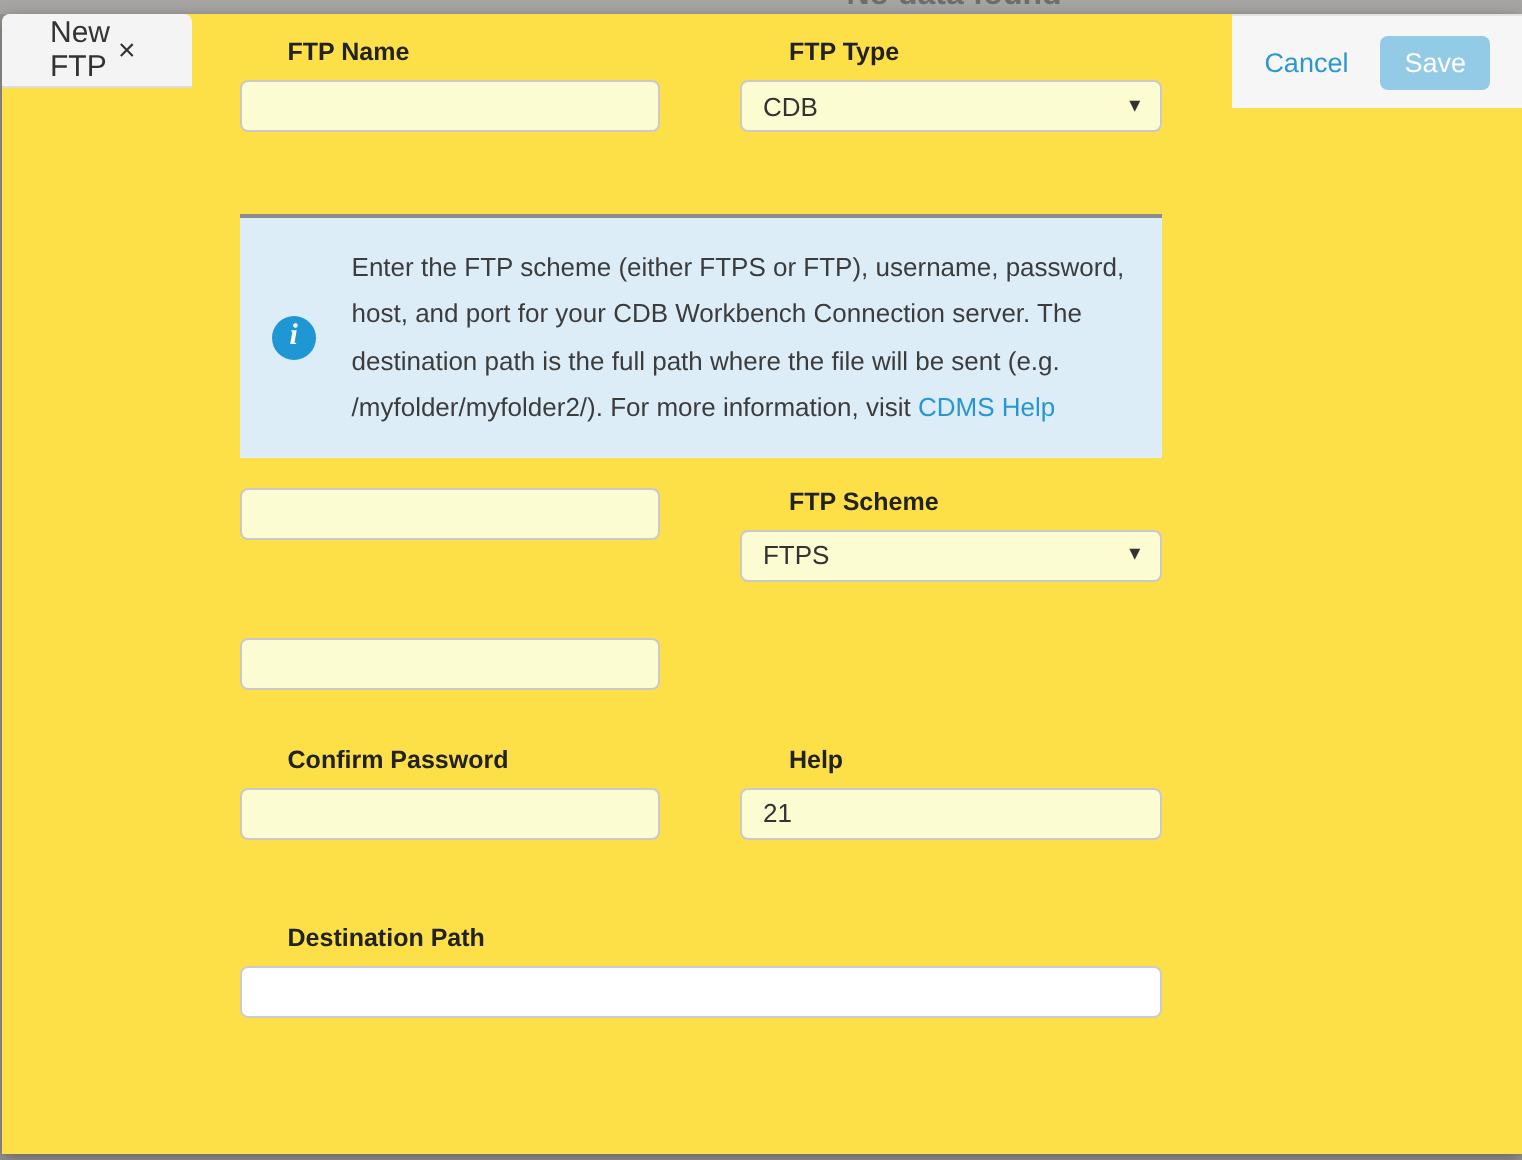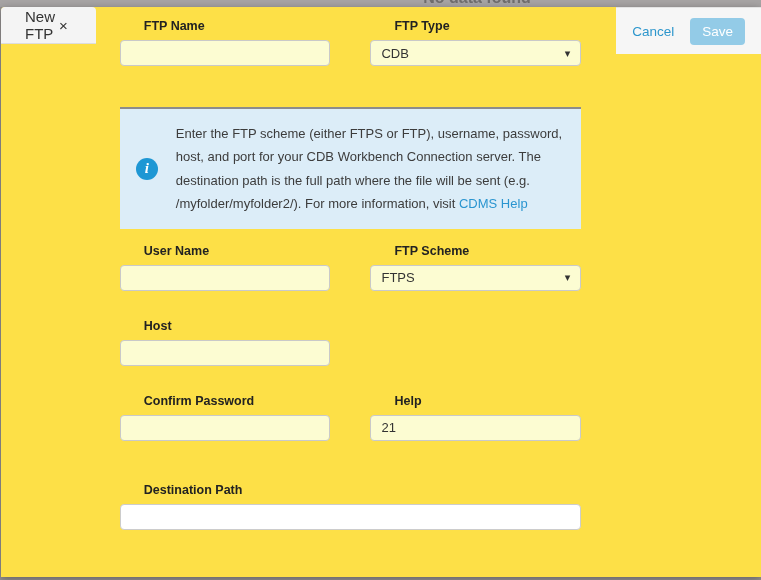--- a/index.html
+++ b/index.html
@@ -117,35 +117,33 @@
       </div>
     </div>
 
     <div class="info-box">
       <span class="info-icon">i</span>
       <span class="info-text"><span>Enter the FTP scheme (either FTPS or FTP), username, password, host, and port for your CDB Workbench Connection server. The destination path is the full path where the file will be sent (e.g. /myfolder/myfolder2/). For more information, visit </span><a class="info-link">CDMS Help</a></span>
     </div>
 
     <div class="row">
       <div class="field">
-        <label>User Name</label>
         <input class="text-input" type="text" value="" style="">
       </div>
       <div class="field">
         <label>FTP Scheme</label>
         <div class="select-box">
           <span>FTPS</span>
           <span class="select-caret">▾</span>
         </div>
       </div>
     </div>
 
     <div class="row">
       <div class="field">
-        <label>Host</label>
         <input class="text-input" type="text" value="" style="">
       </div>
     </div>
 
     <div class="row">
       <div class="field">
         <label>Confirm Password</label>
         <input class="text-input" type="password" value="" style="">
       </div>
       <div class="field">

